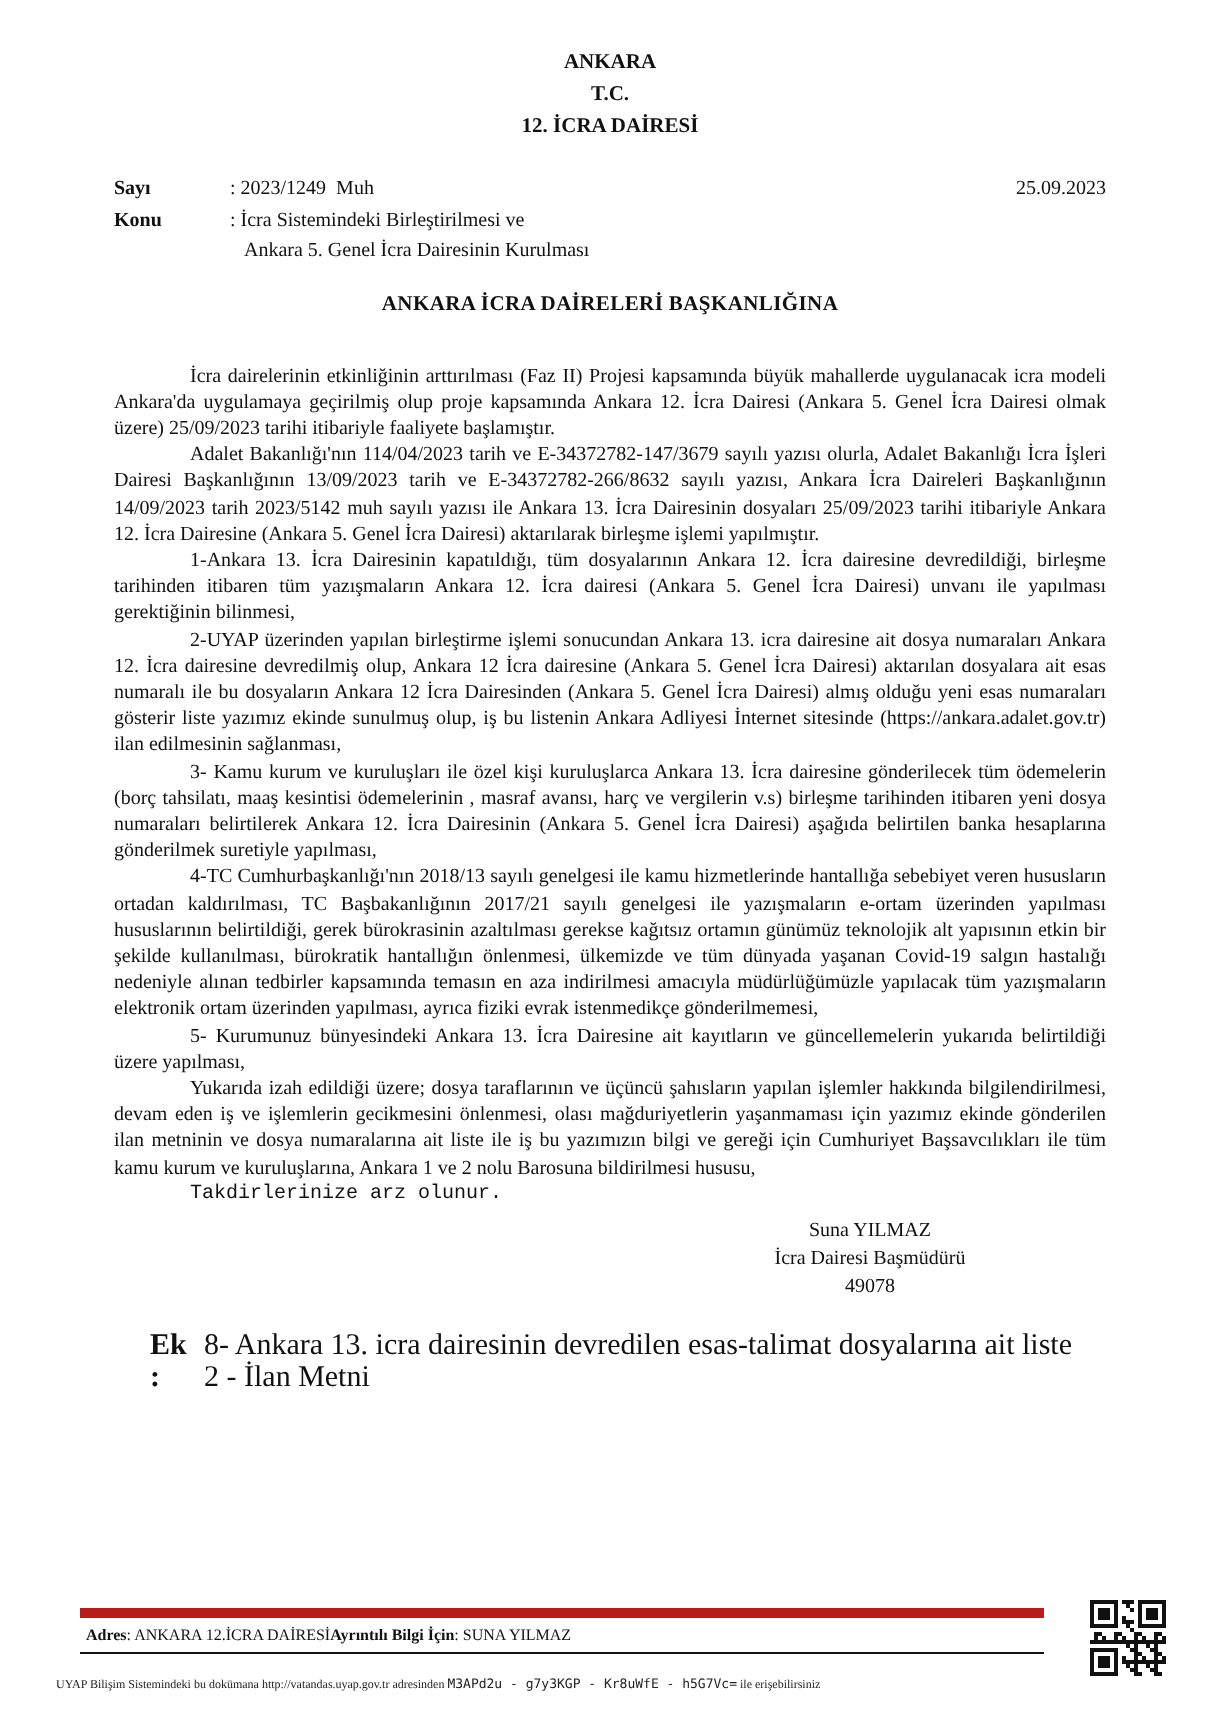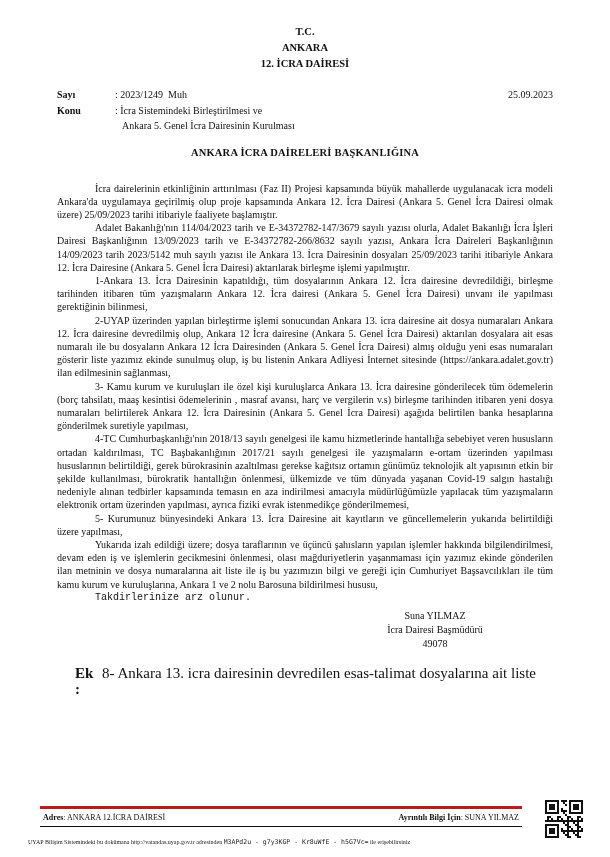--- a/index.html
+++ b/index.html
@@ -26,40 +26,40 @@
   .body-text p { text-indent:38px; }
   .closing { text-align:left;font-family:Liberation Mono, monospace; }
 
   .signature { margin-top:5px; margin-left:268px; width:220px; text-align:center; font-size:10px; line-height:14px; }
 
   .attachments { margin-top:15px; margin-left:18px; font-size:15px; line-height:15.5px; display:flex; }
   .ek-label { font-weight:bold; flex:0 0 27px; }
 
   .footer-bar {
     position:absolute; left:40px; width:482px; bottom:30px;
-    border-top:3px solid #b91c1c; border-bottom:1px solid #111;
-    display:flex; justify-content:space-between;
+    border-top:5px solid #b91c1c; border-bottom:1px solid #111;
+    display:flex; justify-content:flex-start;
     font-size:8px; padding:4px 3px 4px 3px;
   }
   .footer-bar b { font-weight:bold; }
   .footer-uyap {
     position:absolute; left:28px; bottom:11px; width:505px;
     font-size:6px; white-space:nowrap; color:#222;
   }
   .footer-uyap .code { font-family:"DejaVu Sans Mono","Liberation Mono",monospace; font-size:6.5px; }
   .qr-box { position:absolute; right:27px; bottom:19px; width:38px; height:38px; }
 </style>
 </head>
 <body>
 
 <div class="page">
 
   <div class="doc-header">
+    <div>ANKARA</div>
     <div>T.C.</div>
-    <div>ANKARA</div>
     <div>12. İCRA DAİRESİ</div>
   </div>
 
   <div class="meta">
     <div class="meta-row">
       <span class="meta-label">Sayı</span>
       <span class="meta-value">: 2023/1249  Muh</span>
       <span class="meta-date">25.09.2023</span>
     </div>
     <div class="meta-row">
@@ -89,20 +89,21 @@
   <div class="signature">
     <div>Suna YILMAZ</div>
     <div>İcra Dairesi Başmüdürü</div>
     <div>49078</div>
   </div>
 
   <div class="attachments">
     <span class="ek-label">Ek :</span>
     <span>
       <div>8- Ankara 13. icra dairesinin devredilen esas-talimat dosyalarına ait liste</div>
+      <div>2 - İlan Metni</div>
     </span>
   </div>
 
 </div>
 
 <div class="footer-bar">
   <span><b>Adres</b><span>: ANKARA 12.İCRA DAİRESİ</span></span>
   <span><b>Ayrıntılı Bilgi İçin</b><span>: SUNA YILMAZ</span></span>
 </div>
 

